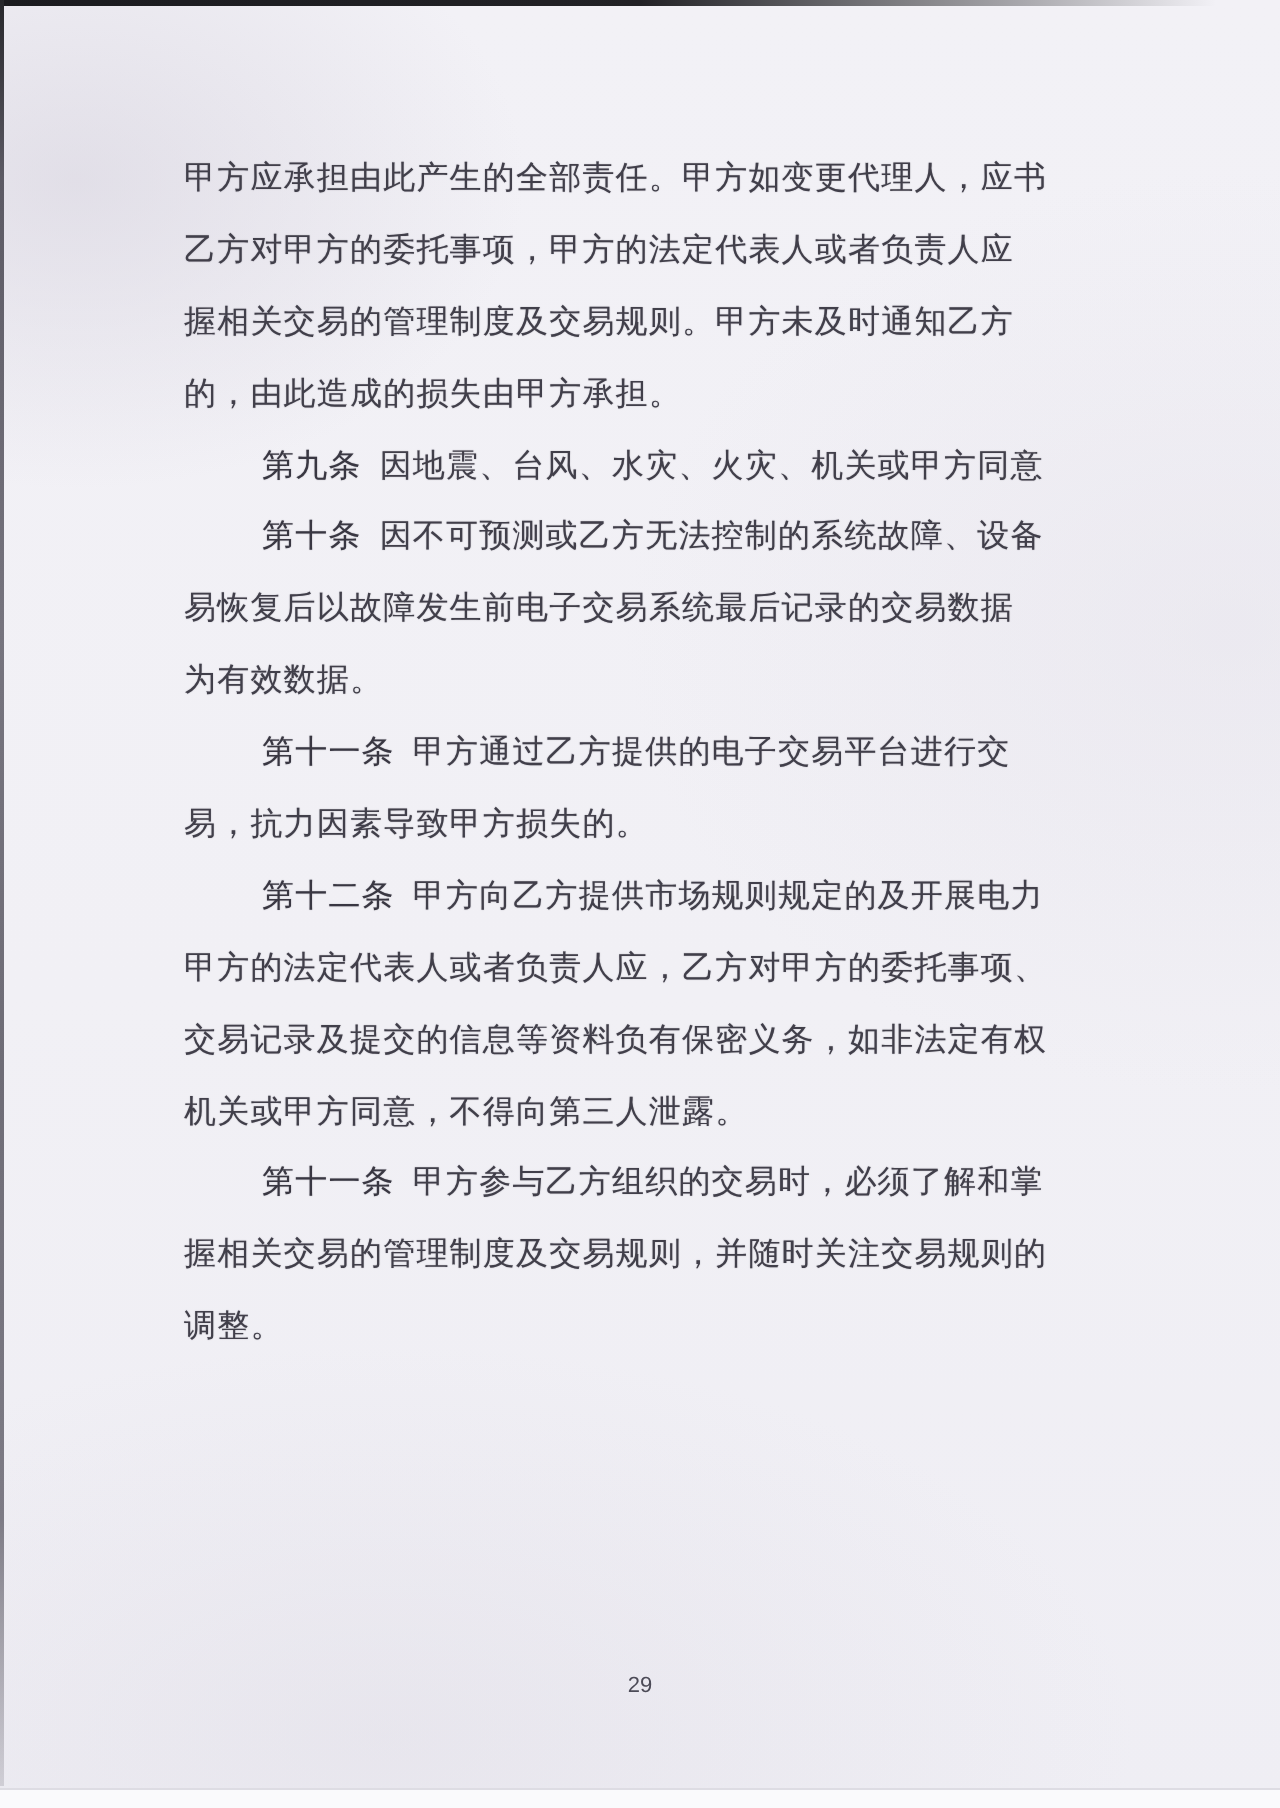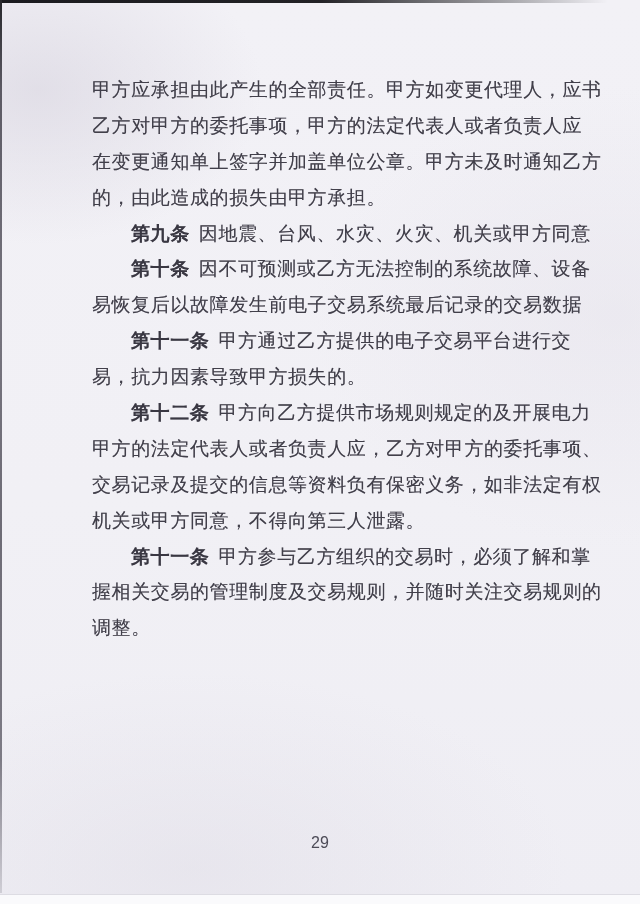--- a/index.html
+++ b/index.html
@@ -40,65 +40,66 @@
     width: 100%; height: 9px;
     background: #fafafc;
     border-top: 1px solid #dddce3;
   }
   .content {
     position: absolute;
     top: 72px;
     left: 92px;
     width: 470px;
     color: #413f4a;
-    font-size: 19px;
+    font-size: 16px;
     letter-spacing: 0.6px;
   }
   .line {
     height: 35.9px;
     line-height: 35.9px;
     white-space: nowrap;
     text-shadow: 0 0 0.6px rgba(65,63,74,0.45);
   }
   .line.indent {
     padding-left: 39px;
   }
   .line .bold {
-    font-weight: bold;
+    font-weight: normal;
     margin-right: 9px;
     color: #393742;
     margin-top: 20px;
   }
   .page-number {
     position: absolute;
     top: 836px;
     left: 0;
     width: 100%;
     text-align: center;
-    font-size: 16px;
+    font-size: 11px;
     line-height: 14px;
     color: #4c4b57;
     font-family: "Liberation Sans", "DejaVu Sans", sans-serif;
   }
 </style>
 </head>
 <body>
 
 <div class="scan-page">
   <div class="scan-edge-top"></div>
   <div class="scan-edge-left"></div>
 
   <div class="content">
       <div class="line"><span>甲方应承担由此产生的全部责任。甲方如变更代理人，应书</span></div>
       <div class="line"><span>乙方对甲方的委托事项，甲方的法定代表人或者负责人应</span></div>
-      <div class="line"><span>在变更通知单上签字并加盖单位公章。甲方未及时通知乙方</span></div>
+      <div class="line"><span>握相关交易的管理制度及交易规则。甲方未及时通知乙方</span></div>
       <div class="line"><span>的，由此造成的损失由甲方承担。</span></div>
       <div class="line indent"><span class="bold">第九条</span><span>因地震、台风、水灾、火灾、机关或甲方同意</span></div>
       <div class="line indent"><span class="bold">第十条</span><span>因不可预测或乙方无法控制的系统故障、设备</span></div>
       <div class="line"><span>易恢复后以故障发生前电子交易系统最后记录的交易数据</span></div>
+      <div class="line"><span>为有效数据。</span></div>
       <div class="line indent"><span class="bold">第十一条</span><span>甲方通过乙方提供的电子交易平台进行交</span></div>
       <div class="line"><span>易，抗力因素导致甲方损失的。</span></div>
       <div class="line indent"><span class="bold">第十二条</span><span>甲方向乙方提供市场规则规定的及开展电力</span></div>
       <div class="line"><span>甲方的法定代表人或者负责人应，乙方对甲方的委托事项、</span></div>
       <div class="line"><span>交易记录及提交的信息等资料负有保密义务，如非法定有权</span></div>
       <div class="line"><span>机关或甲方同意，不得向第三人泄露。</span></div>
       <div class="line indent"><span class="bold">第十一条</span><span>甲方参与乙方组织的交易时，必须了解和掌</span></div>
       <div class="line"><span>握相关交易的管理制度及交易规则，并随时关注交易规则的</span></div>
       <div class="line"><span>调整。</span></div>
     </div>

